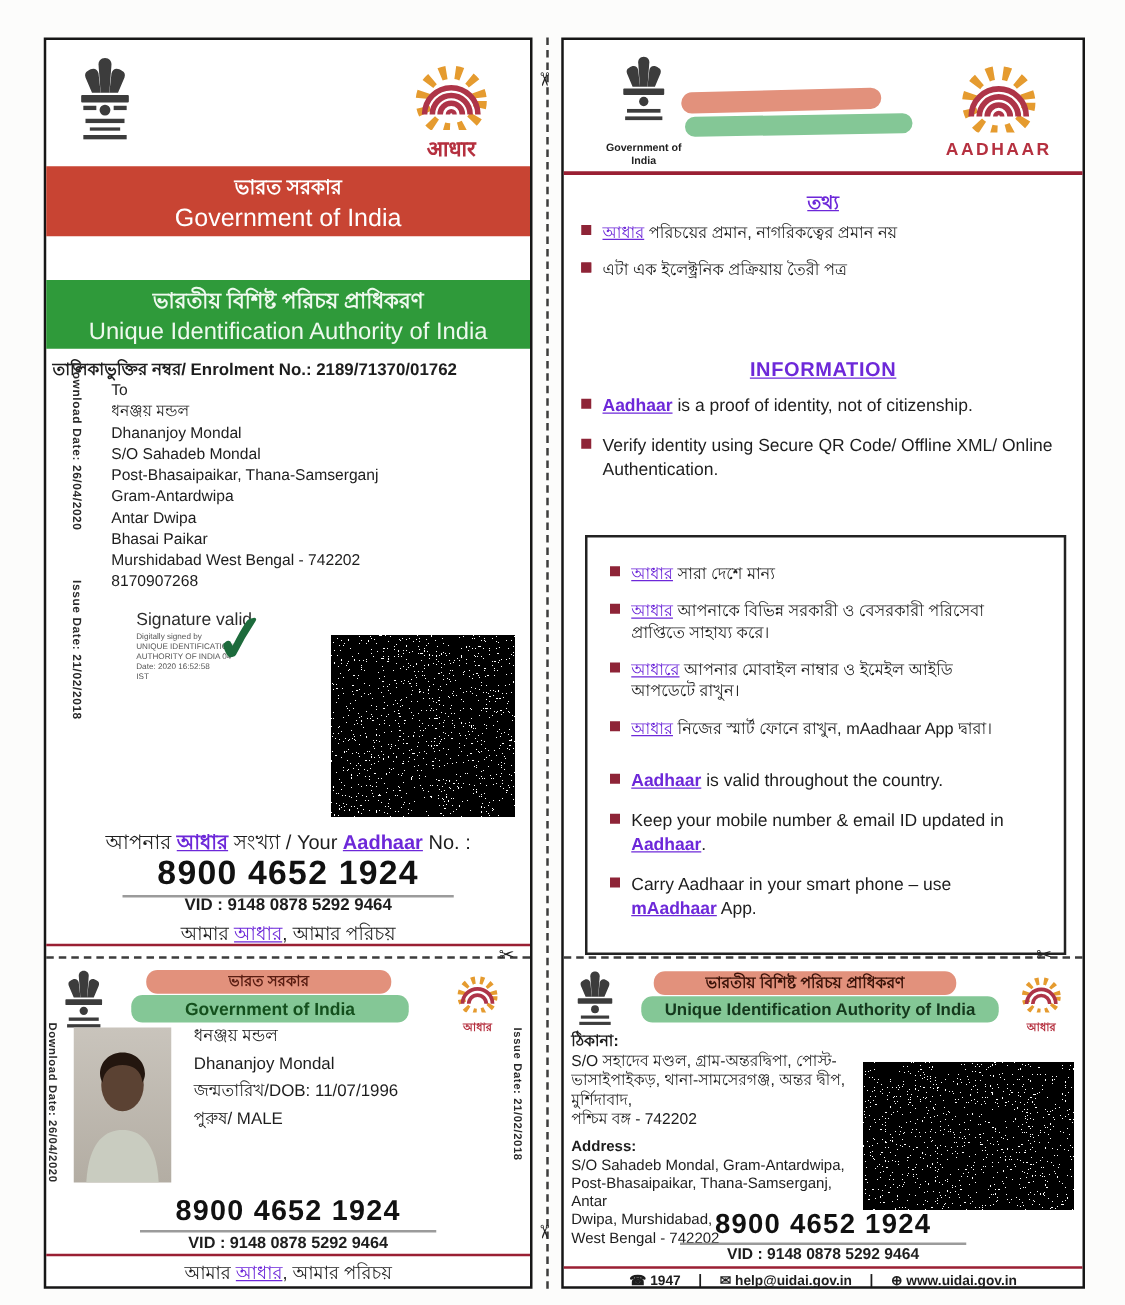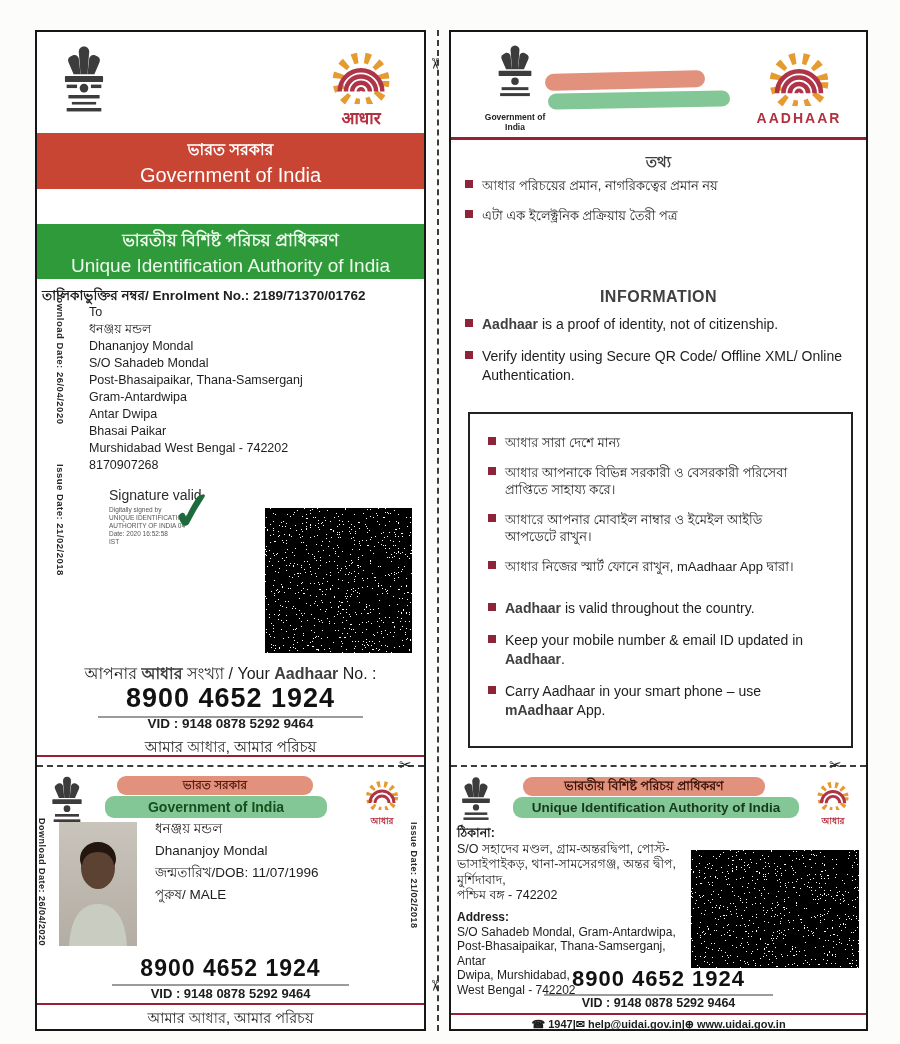--- a/index.html
+++ b/index.html
@@ -2,21 +2,21 @@
 <html><head>
 <meta charset="utf-8">
 <style>
   html,body{margin:0;padding:0;}
   body{width:900px;height:1044px;position:relative;background:#fcfcfb;
        font-family:"Liberation Sans",sans-serif;color:#1d1d1d;overflow:hidden;}
   .abs{position:absolute;}
   .page{position:absolute;top:30px;height:1001px;background:#fff;border:2px solid #161616;box-sizing:border-box;}
   #left-page{left:35px;width:391px;}
   #right-page{left:449px;width:419px;}
-  .red-txt{color:#404040;}
+  .red-txt{color:#6d28d9;text-decoration:underline;}
   .maroon-line{position:absolute;left:0;right:0;height:2px;background:#9a1f33;}
   .center{text-align:center;}
   .v-text{writing-mode:vertical-rl;font-size:9.5px;font-weight:bold;color:#2a2a2a;letter-spacing:.5px;}
   .banner-red{position:absolute;left:0;right:0;background:#c84433;color:#fff;text-align:center;}
   .banner-green{position:absolute;left:0;right:0;background:#2f9a3a;color:#eef9ee;text-align:center;}
   .qr{background:#0a0a0a;filter:url(#qrnoise);}
   .bullet{position:relative;padding-left:17px;margin-bottom:13px;line-height:17px;}
   .sq{position:absolute;left:0;top:3px;width:8px;height:8px;background:#8e2437;}
   .sq2{position:absolute;left:0;top:4px;width:8px;height:8px;background:#8e2437;}
   .boxed{position:absolute;border:2px solid #222;box-sizing:border-box;padding:20px 16px 10px 18px;}
@@ -228,21 +228,21 @@
     <div class="bullet" style="width:350px;"><span class="sq"></span></div>
     <div class="bullet"><span class="sq"></span><span>এটা এক ইলেক্ট্রনিক প্রক্রিয়ায় তৈরী পত্র</span></div>
   </div>
 
   <div class="abs center red-txt" style="left:0;right:0;top:256px;font-size:16px;font-weight:bold;letter-spacing:.5px;">INFORMATION</div>
   <div class="abs" style="left:14px;top:283px;width:392px;font-size:14px;">
     <div class="bullet" style="line-height:19px;"><span class="sq2"></span><span class="red-txt" style="font-weight:bold;">Aadhaar</span><span> is a proof of identity, not of citizenship.</span></div>
     <div class="bullet" style="line-height:19px;width:370px;"><span class="sq2"></span><span>Verify identity using Secure QR Code/ Offline XML/ Online Authentication.</span></div>
   </div>
 
-  <div class="boxed" style="left:17px;top:380px;width:385px;height:336px;">
+  <div class="boxed" style="left:17px;top:396px;width:385px;height:336px;">
     <div style="font-size:13px;">
       <div class="bullet"><span class="sq"></span><span class="red-txt">আধার</span><span> সারা দেশে মান্য</span></div>
       <div class="bullet" style="width:310px;"><span class="sq"></span><span class="red-txt">আধার</span><span> আপনাকে বিভিন্ন সরকারী ও বেসরকারী পরিসেবা প্রাপ্তিতে সাহায্য করে।</span></div>
       <div class="bullet" style="width:310px;"><span class="sq"></span><span class="red-txt">আধারে</span><span> আপনার মোবাইল নাম্বার ও ইমেইল আইডি আপডেটে রাখুন।</span></div>
       <div class="bullet"><span class="sq"></span><span class="red-txt">আধার</span><span> নিজের স্মার্ট ফোনে রাখুন, mAadhaar App দ্বারা।</span></div>
     </div>
     <div style="font-size:14px;margin-top:24px;">
       <div class="bullet" style="line-height:19px;"><span class="sq2"></span><span class="red-txt" style="font-weight:bold;">Aadhaar</span><span> is valid throughout the country.</span></div>
       <div class="bullet" style="line-height:19px;width:330px;"><span class="sq2"></span><span>Keep your mobile number &amp; email ID updated in </span><span class="red-txt" style="font-weight:bold;">Aadhaar</span><span>.</span></div>
       <div class="bullet" style="line-height:19px;width:320px;"><span class="sq2"></span><span>Carry Aadhaar in your smart phone – use </span><span class="red-txt" style="font-weight:bold;">mAadhaar</span><span> App.</span></div>
@@ -295,21 +295,21 @@
     </div>
 
     <div class="abs qr" style="left:240px;top:80px;width:168px;height:118px;"></div>
 
     <div class="abs center" style="left:0;right:0;top:196px;">
       <span class="num-big underln" style="font-size:22px;">8900 4652 1924</span>
     </div>
     <div class="abs center" style="left:0;right:0;top:226px;font-size:12.5px;font-weight:bold;">VID : 9148 0878 5292 9464</div>
     <div class="maroon-line" style="top:243px;"></div>
 
-    <div class="abs" style="left:0;right:0;top:246px;height:16px;display:flex;justify-content:center;align-items:center;font-size:11px;font-weight:bold;">
+    <div class="abs" style="left:0;right:0;top:246px;height:16px;display:flex;justify-content:center;align-items:center;gap:14px;font-size:11px;font-weight:bold;">
       <span><span>☎</span> <span>1947</span></span>
       <span>|</span>
       <span><span>✉</span> <span>help@uidai.gov.in</span></span>
       <span>|</span>
       <span><span>⊕</span> <span>www.uidai.gov.in</span></span>
     </div>
   </div>
 </div>
 
 </body></html>

